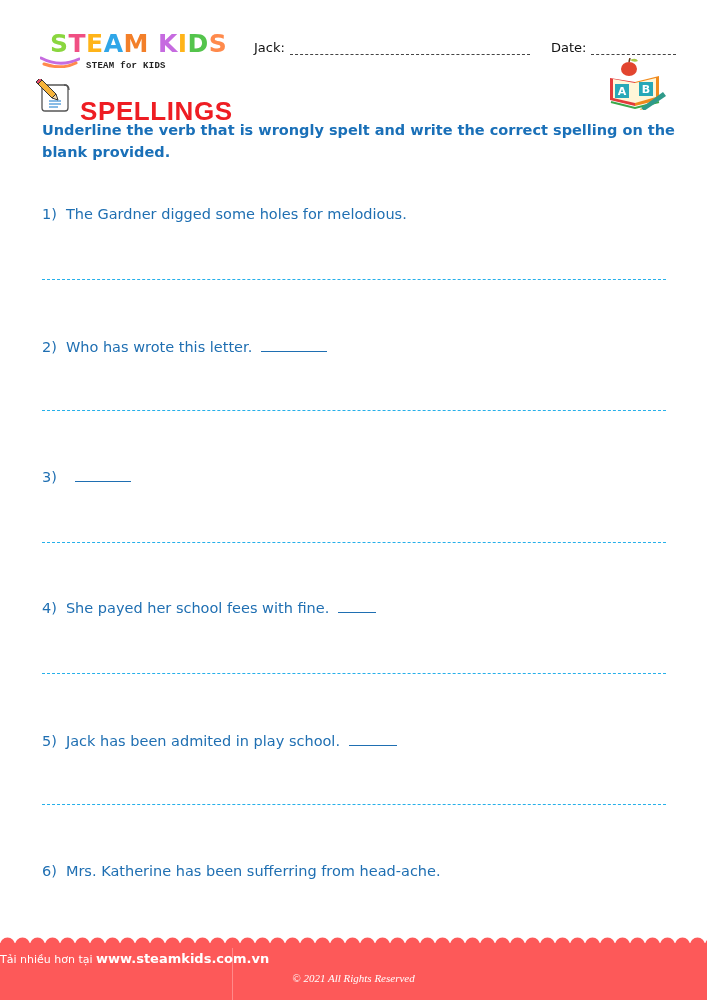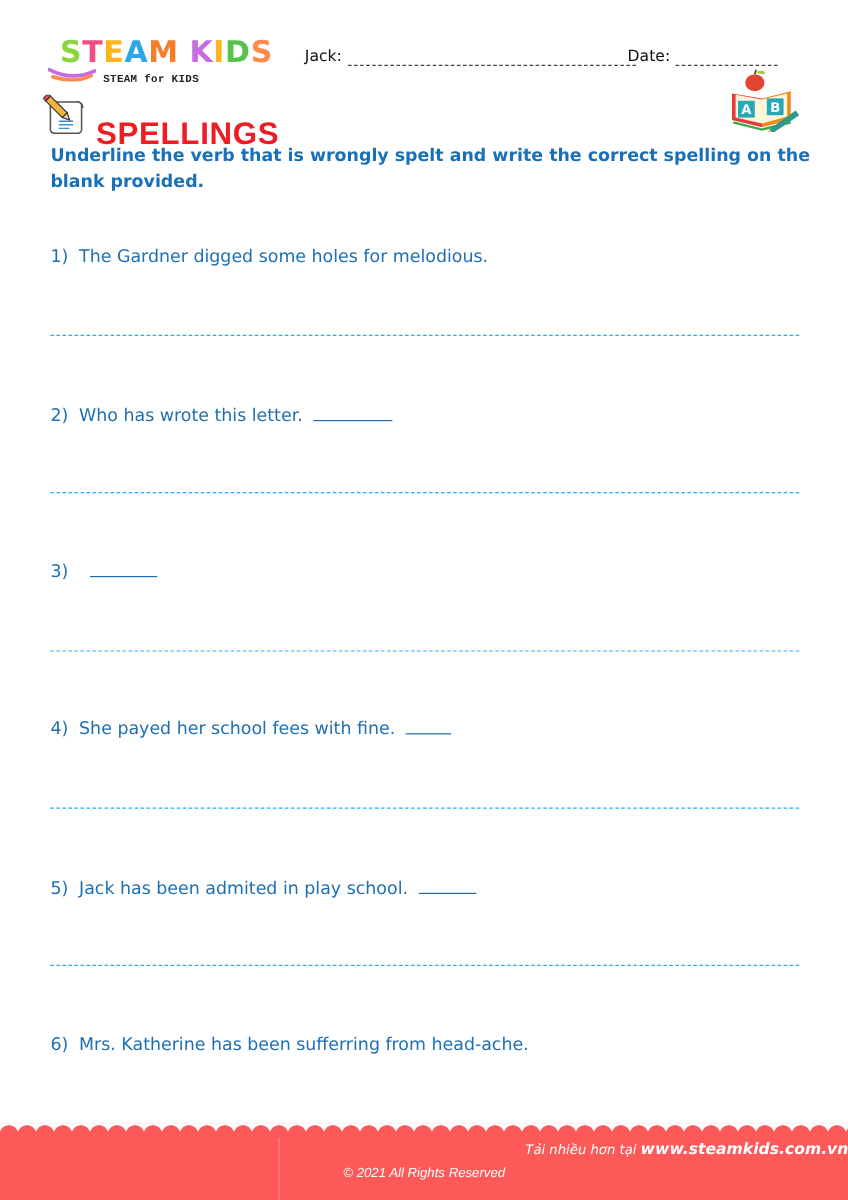--- a/index.html
+++ b/index.html
@@ -10,43 +10,43 @@
     .logo { position: absolute; left: 38px; top: 30px; width: 200px; height: 45px; }
     .logo-title { position: absolute; left: 12px; top: 0; font-family: "DejaVu Sans", sans-serif; font-weight: bold; font-size: 25px; letter-spacing: 0.5px; line-height: 28px; white-space: nowrap; }
     .logo-title span { display: inline-block; }
     .logo-smile { position: absolute; left: 2px; top: 26px; width: 40px; height: 12px; }
     .logo-sub { position: absolute; left: 48px; top: 31px; font-family: Liberation Mono, monospace; font-weight: bold; font-size: 9px; color: #222; letter-spacing: 0.3px; white-space: nowrap; }
 
     .field { position: absolute; top: 40px; font-family: "DejaVu Sans", sans-serif; font-size: 13px; color: #111; display: flex; align-items: flex-end; }
     .field .line { display: inline-block; border-bottom: 1px dashed #444; height: 12px; margin-left: 5px; }
     .field-name { left: 254px; }
     .field-name .line { width: 240px; }
-    .field-date { left: 523px; }
+    .field-date { left: 551px; }
     .field-date .line { width: 85px; }
 
     .ab-icon { position: absolute; left: 607px; top: 58px; width: 60px; height: 52px; }
 
     .section-icon { position: absolute; left: 36px; top: 79px; width: 36px; height: 34px; }
     .section-title { position: absolute; left: 80px; top: 84px; font-family: "Liberation Sans", sans-serif; font-weight: bold; font-size: 26px; color: #ee1d23; letter-spacing: 0.6px; line-height: 30px; margin-top: 12px; }
 
     .instructions { position: absolute; left: 42px; top: 119px; width: 640px; font-family: "DejaVu Sans", sans-serif; font-weight: bold; font-size: 14.5px; line-height: 22px; color: #1a70b8; }
 
     .question { position: absolute; left: 42px; font-family: "DejaVu Sans", sans-serif; font-size: 14.5px; color: #1f6fb2; white-space: nowrap; display: flex; align-items: baseline; }
     .question .num { margin-right: 9px; }
     .question .blank { display: inline-block; height: 1px; border-bottom: 1.4px solid #1f6fb2; margin-left: 9px; position: relative; top: 0px; }
 
     .answer-line { position: absolute; left: 42px; width: 624px; height: 0; border-top: 1.5px dashed #26b0ea; }
 
     
     .footer { position: absolute; left: 0; top: 943px; width: 707px; height: 57px; background: #fd5959; }
     .scallops { position: absolute; left: 0; top: 936px; width: 707px; height: 12px; }
     .footer-divider { position: absolute; left: 232px; top: 948px; width: 1px; height: 52px; background: #ff8a8a; }
-    .footer-line1 { position: absolute; left: 0; top: 951px; width: 707px; text-align: right; color: #ffffff; font-family: "DejaVu Sans", sans-serif; font-size: 11px; white-space: nowrap; font-style: italic; }
+    .footer-line1 { position: absolute; left: 0; top: 951px; width: 707px; text-align: left; color: #ffffff; font-family: "DejaVu Sans", sans-serif; font-size: 11px; white-space: nowrap; }
     .footer-line1 .site { font-weight: bold; font-size: 13px; }
-    .footer-line2 { position: absolute; left: 0; top: 972px; width: 707px; text-align: center; color: #ffffff; font-family: Liberation Sans, sans-serif; font-style: italic; font-size: 11px; white-space: nowrap; }
+    .footer-line2 { position: absolute; left: 0; top: 972px; width: 707px; text-align: center; color: #ffffff; font-family: Liberation Serif, serif; font-style: italic; font-size: 11px; white-space: nowrap; }
   </style>
 </head>
 <body>
 
 <div class="logo">
   <div class="logo-title">
     <span style="color:#8ad63f">S</span><span style="color:#f04f83">T</span><span style="color:#ffb419">E</span><span style="color:#2fa6e8">A</span><span style="color:#f37f29">M</span><span style="width:9px"></span><span style="color:#c66be0">K</span><span style="color:#ffb419">I</span><span style="color:#54c44c">D</span><span style="color:#ff8a4c">S</span>
   </div>
   <svg class="logo-smile" viewBox="0 0 40 12">
     <path d="M1 2 Q20 12 39 3" stroke="#c66be0" stroke-width="3" fill="none" stroke-linecap="round"></path>

